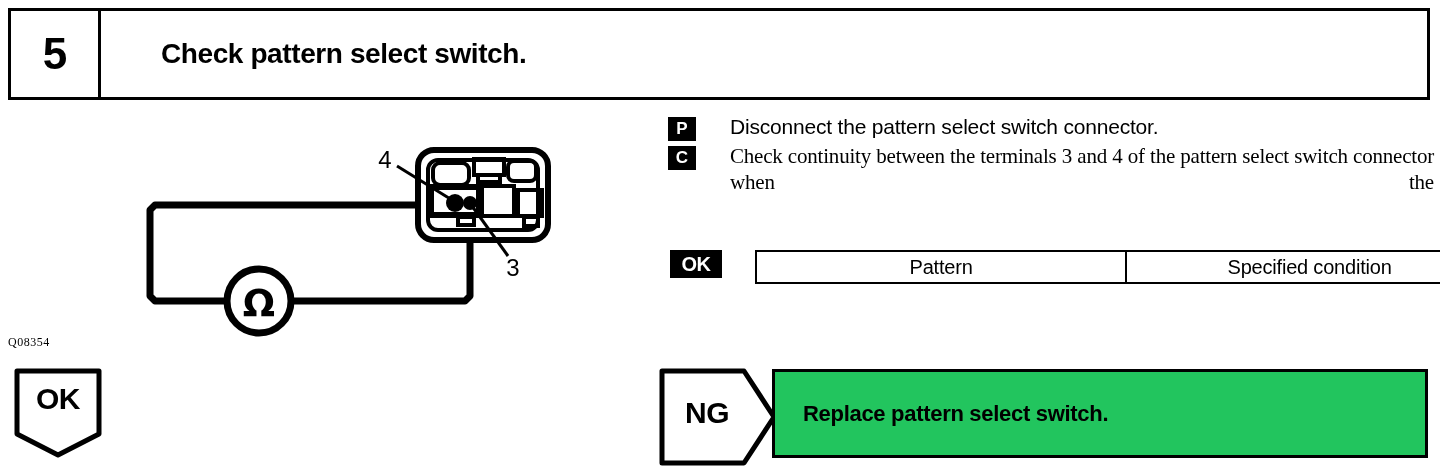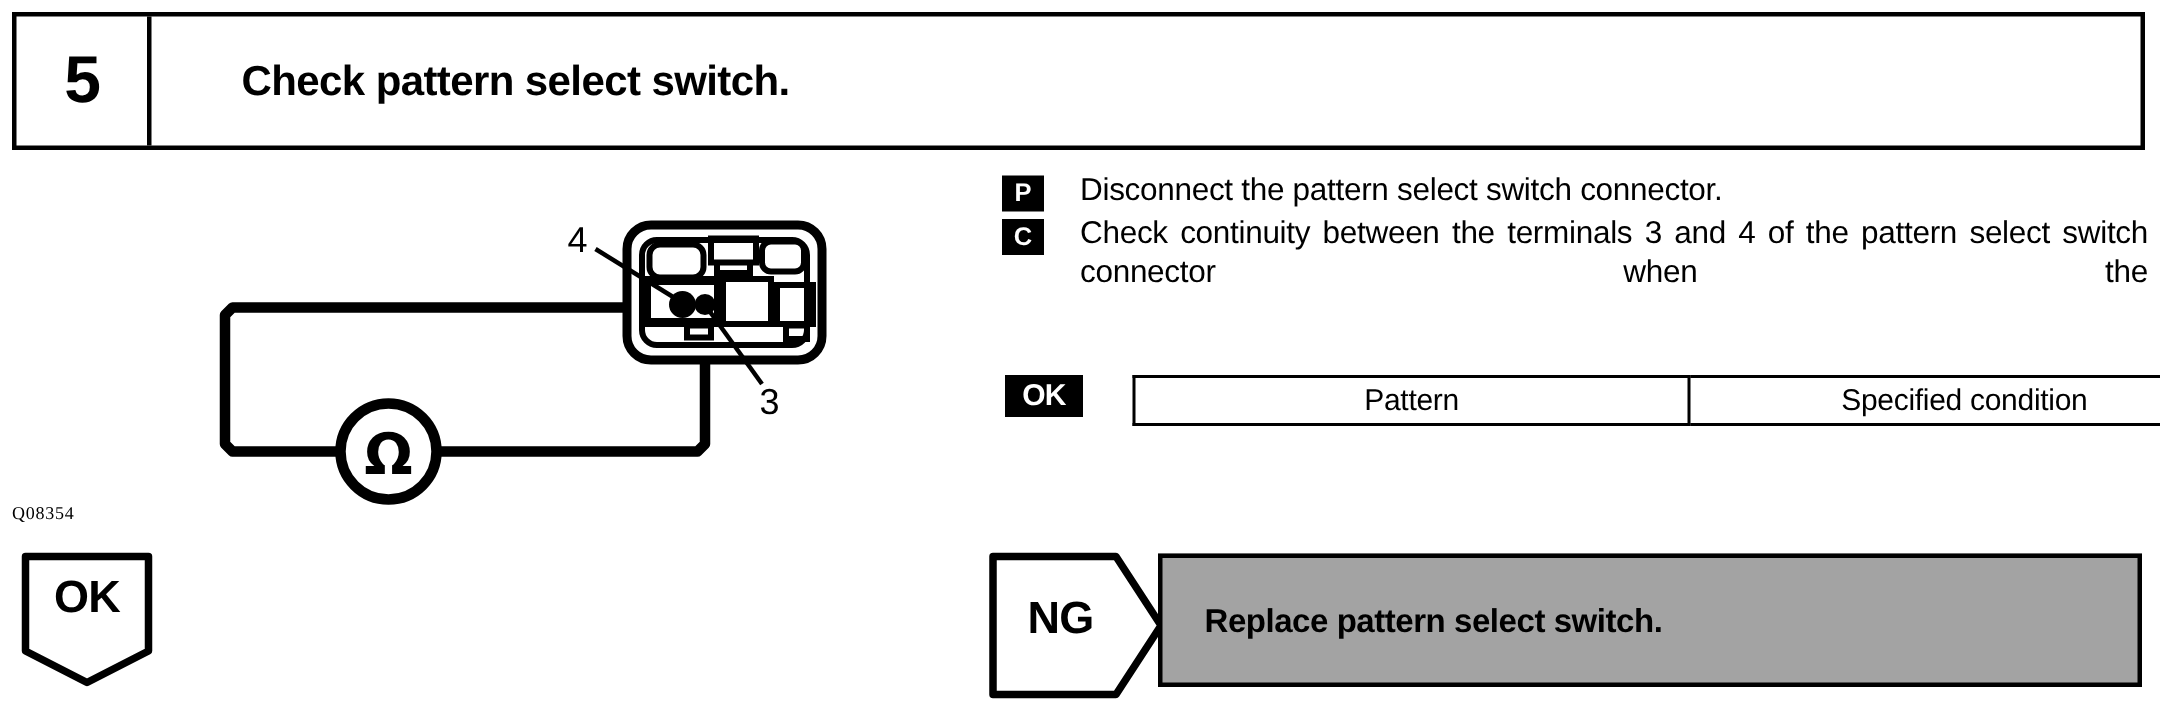--- a/index.html
+++ b/index.html
@@ -80,29 +80,30 @@
     background: #000;
     color: #fff;
     font-size: 17px;
     font-weight: bold;
     display: flex;
     align-items: center;
     justify-content: center;
     margin-top: 3px;
   }
   .instr-text {
-    margin-left: 24px;
+    margin-left: 34px;
     font-size: 21px;
     line-height: 26px;
     letter-spacing: -0.2px;
     width: 712px;
   }
   .instr-text.justify {
     text-align: justify;
     text-align-last: justify;
+    font-family: Liberation Serif, serif;
   }
   .instr-text.justify .lastline {
     display: block;
     text-align: left;
   }
 
   
   .ok-badge {
     position: absolute;
     left: 670px;
@@ -177,21 +178,21 @@
     letter-spacing: -0.5px;
   }
   .replace-box {
     position: absolute;
     left: 772px;
     top: 369px;
     width: 656px;
     height: 89px;
     border: 3px solid #000;
     box-sizing: border-box;
-    background: #a3a3a3;
+    background: #22c55e;
     display: flex;
     align-items: center;
     padding-left: 28px;
   }
   .replace-box .txt {
     font-size: 22px;
     font-weight: bold;
     letter-spacing: -0.3px;
   }
 

